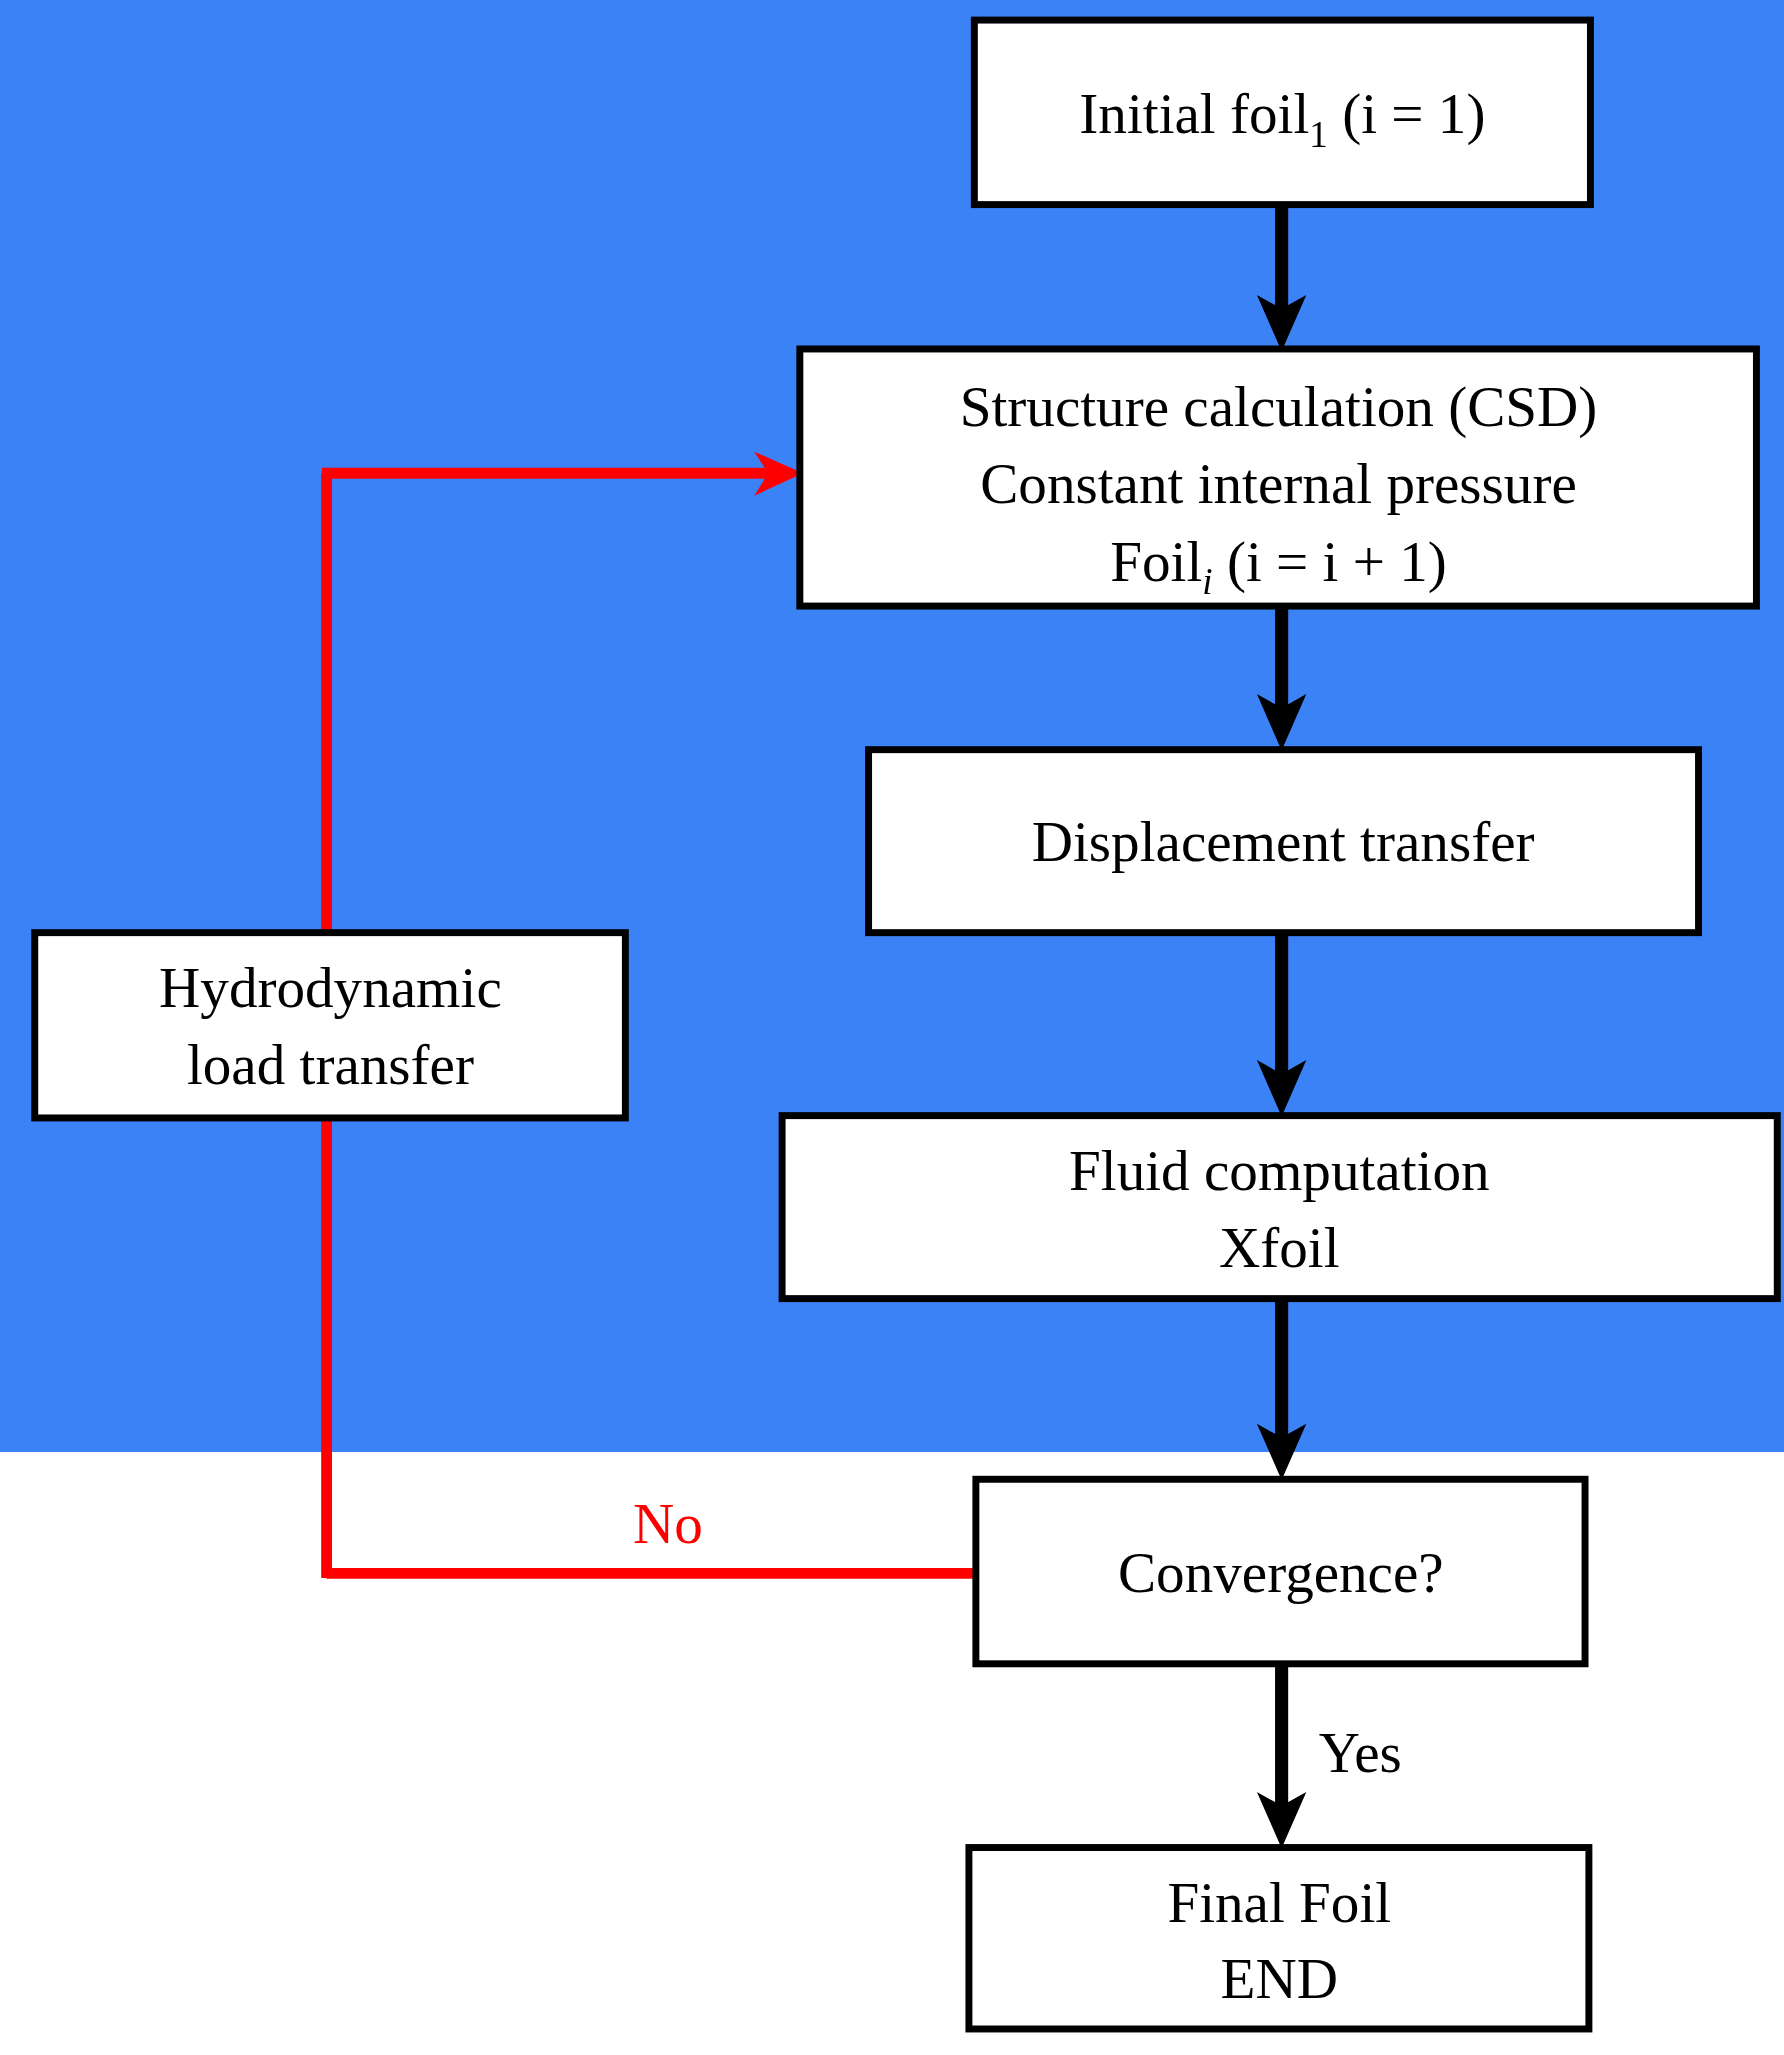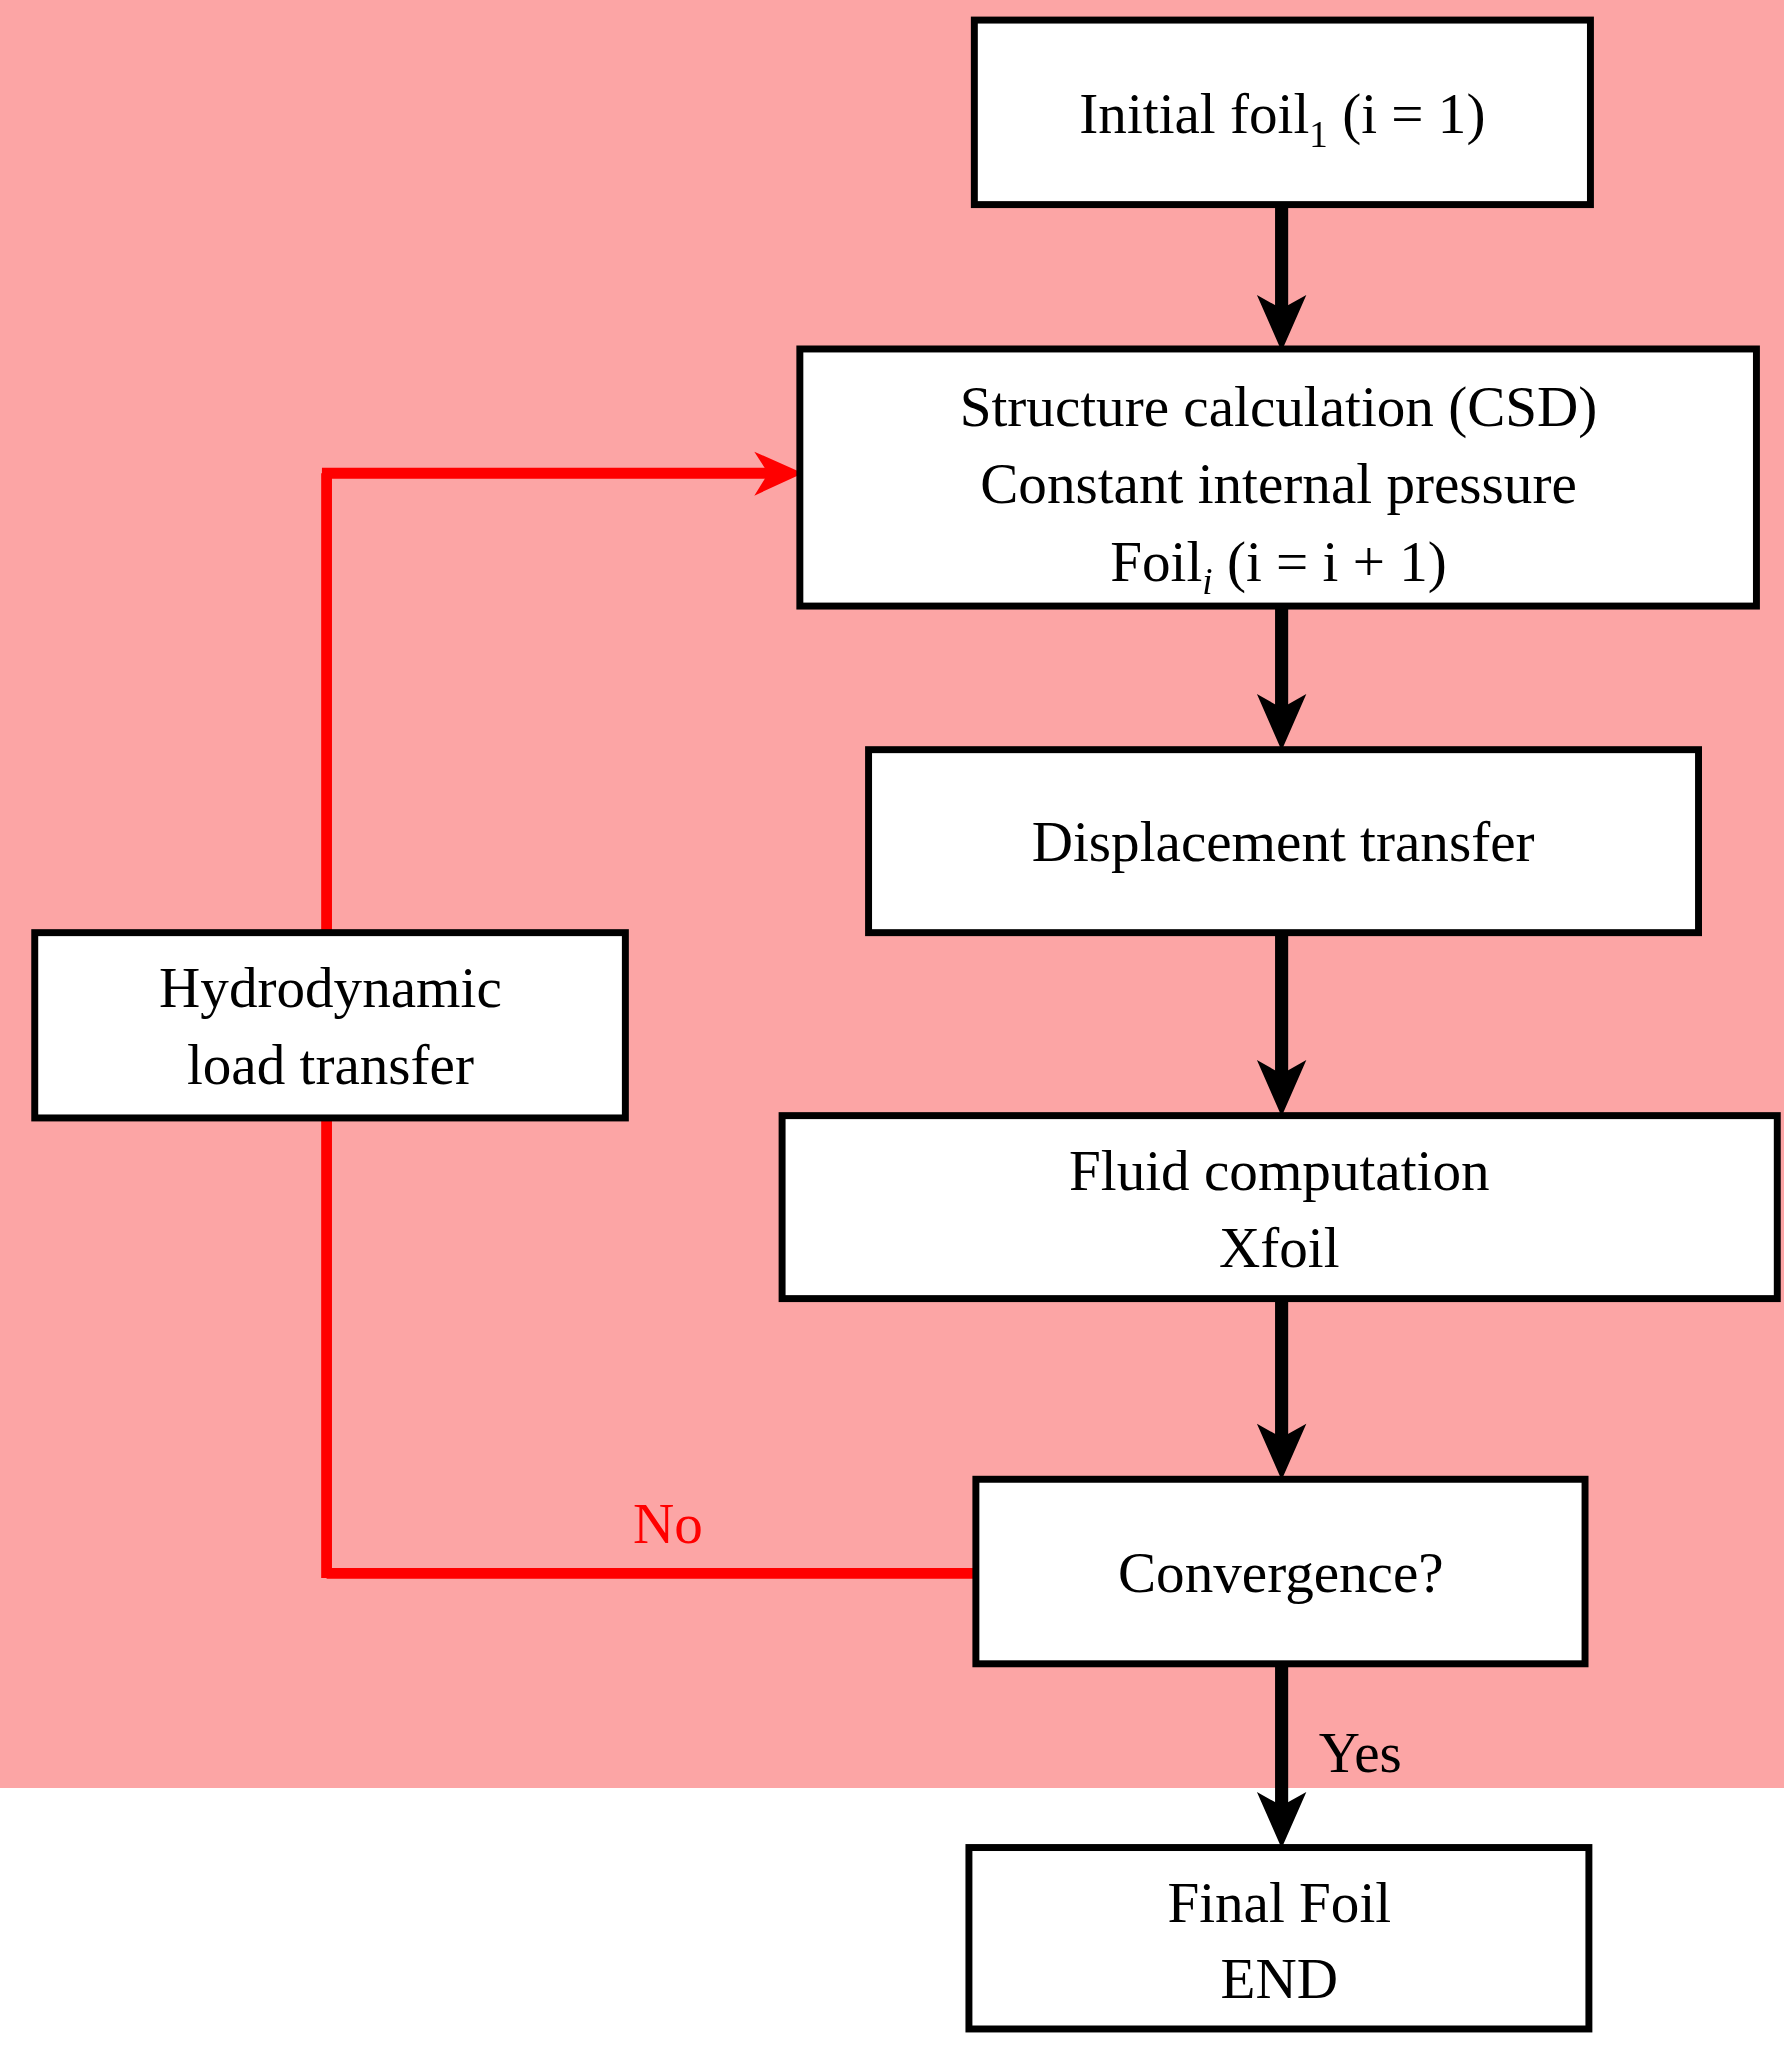--- a/index.html
+++ b/index.html
@@ -9,22 +9,22 @@
   }
   body {
     width: 1785px;
     height: 2056px;
     font-family: "Liberation Serif", "DejaVu Serif", serif;
     overflow: hidden;
   }
   #flow-root {
     position: relative;
     width: 1785px;
-    height: 1788px;
-    background: #fca5a5;
+    height: 1452px;
+    background: #3b82f6;
   }
   #flow-svg {
     position: absolute;
     top: 0;
     left: 0;
     width: 1785px;
     height: 2056px;
   }
   .node-box {
     fill: #ffffff;

